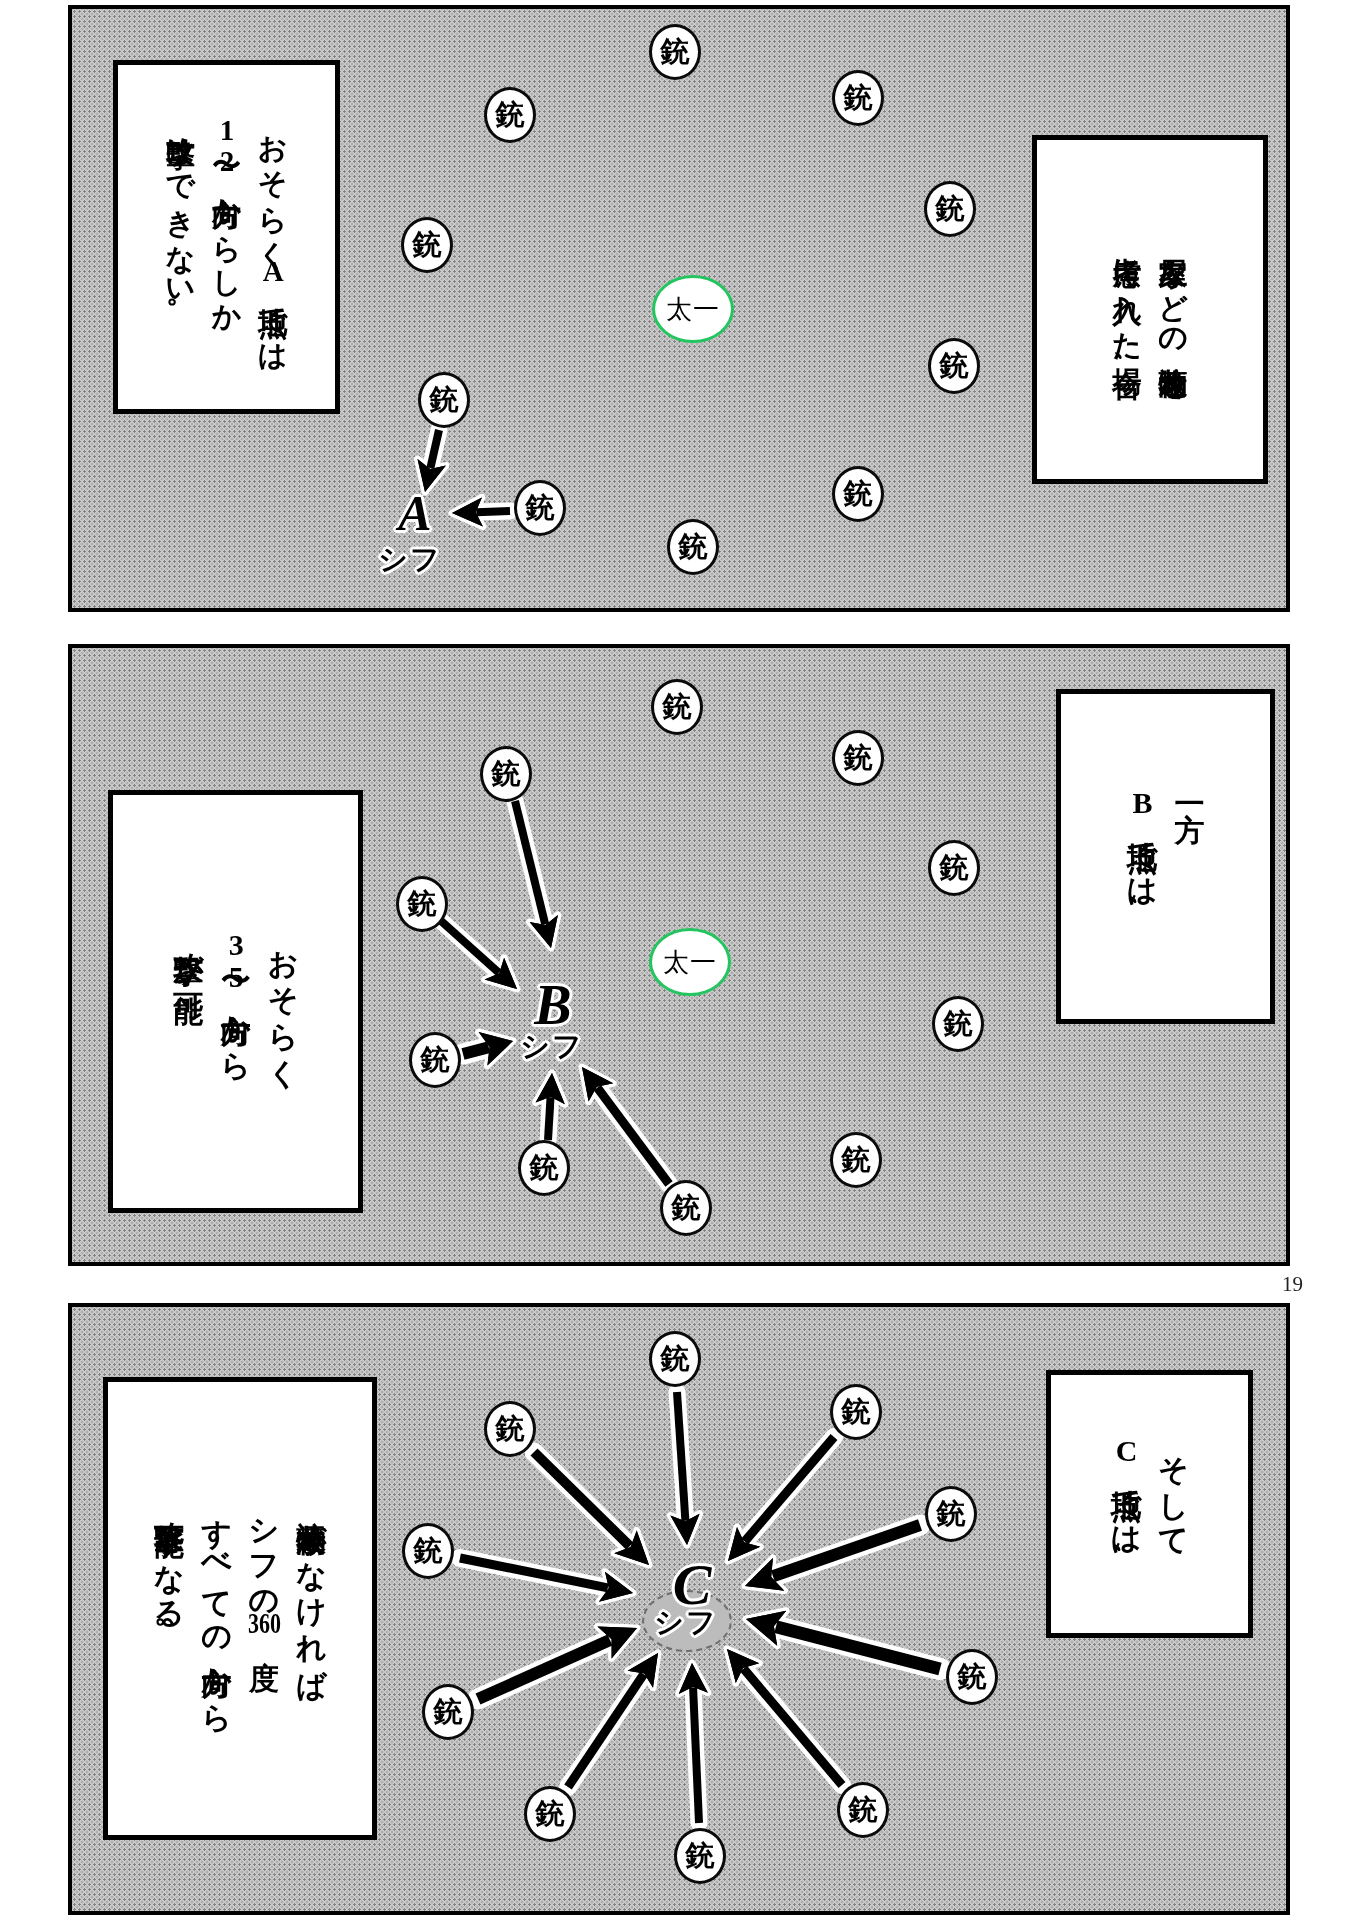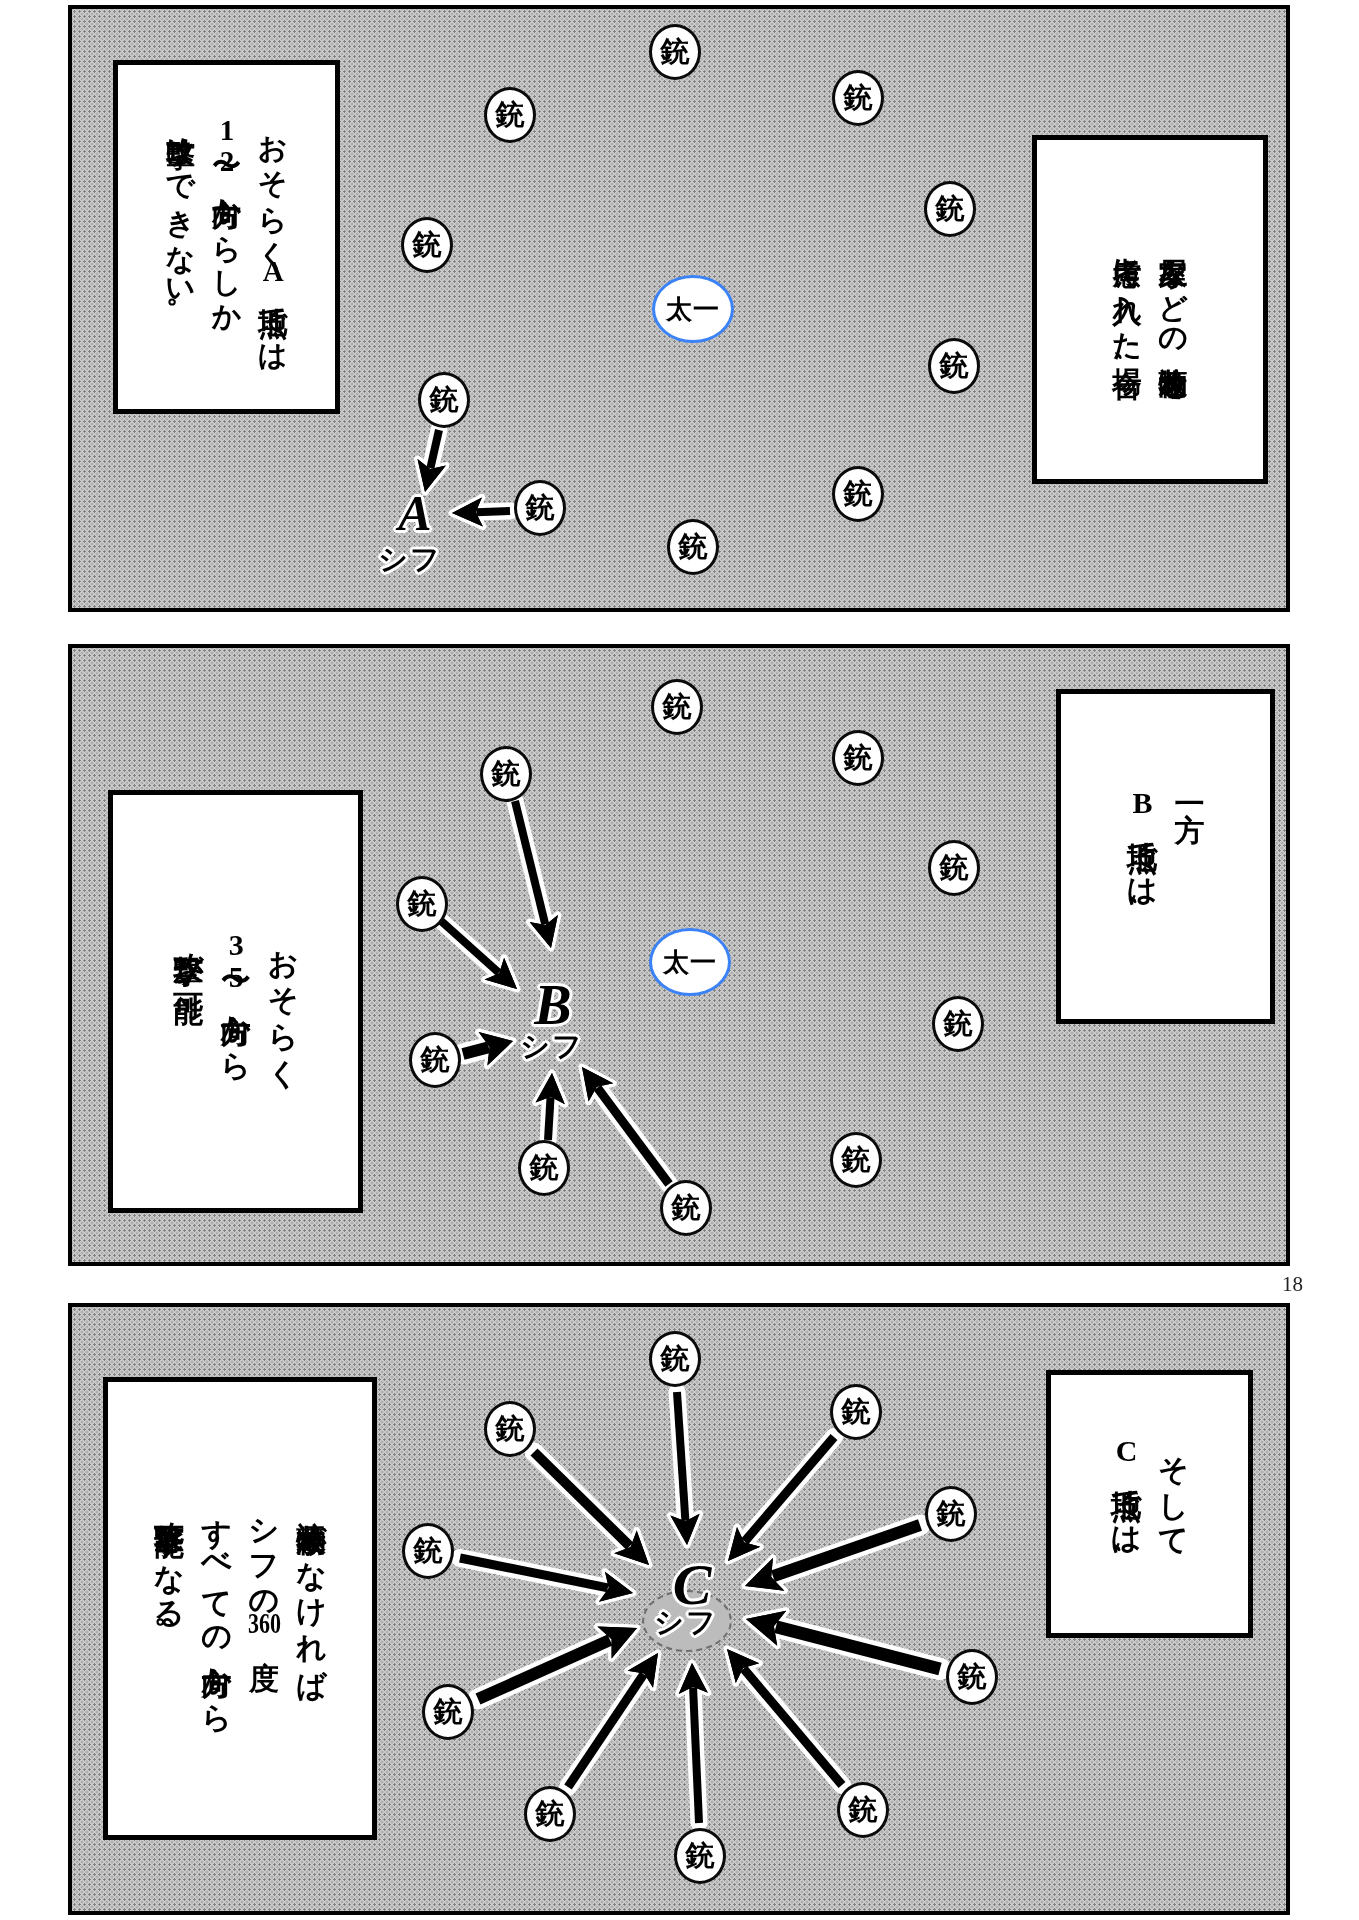--- a/index.html
+++ b/index.html
@@ -12,23 +12,23 @@
          background-size:5px 5px;background-position:0 0,2.5px 2.5px;}
   .cap{position:absolute;box-sizing:border-box;background:#fff;border:5px solid #000;
        display:flex;align-items:center;justify-content:center;padding:6px;}
   .vtext{writing-mode:vertical-rl;text-orientation:mixed;font-weight:700;color:#000;
          line-height:1.28;letter-spacing:2px;}
   .vtext p{margin:0 9px;}
   .tcy{-webkit-text-combine:horizontal;text-combine-upright:all;}
   .gun{position:absolute;width:46px;height:50px;border:3px solid #0a0a0a;border-radius:50%;
        background:#fff;display:flex;align-items:center;justify-content:center;
        font-size:29px;font-weight:700;color:#000;transform:translate(-50%,-50%);}
-  .taichi{position:absolute;width:76px;height:62px;border:3px solid #3b82f6;border-radius:50%;
+  .taichi{position:absolute;width:76px;height:62px;border:3px solid #22c55e;border-radius:50%;
        background:#fff;display:flex;align-items:center;justify-content:center;
-       font-size:26px;font-weight:700;color:#000;transform:translate(-50%,-50%);letter-spacing:1px;}
+       font-size:26px;font-weight:400;color:#000;transform:translate(-50%,-50%);letter-spacing:1px;}
   .pt{position:absolute;transform:translate(-50%,-54%);font-style:italic;font-weight:700;color:#000;
       font-family:"Liberation Serif","DejaVu Serif",serif;}
   .sub{position:absolute;transform:translate(-50%,-50%);font-weight:700;color:#000;
        font-family:"Liberation Sans","DejaVu Sans",sans-serif;font-size:29px;letter-spacing:2px;}
   .halo{text-shadow:-2px -2px 0 #fff,2px -2px 0 #fff,-2px 2px 0 #fff,2px 2px 0 #fff,
         0 -3px 0 #fff,0 3px 0 #fff,-3px 0 0 #fff,3px 0 0 #fff;}
   .spot{position:absolute;transform:translate(-50%,-50%);border-radius:50%;
         background:#bcbcbc;border:2px dashed #6e6e6e;box-sizing:border-box;}
   .pageno{position:absolute;left:1282px;top:1272px;font-size:21px;color:#222;
           font-family:"Liberation Serif","DejaVu Serif",serif;}
@@ -193,14 +193,14 @@
       </div>
       <div class="cap" style="left: 103px; top: 1377px; width: 274px; height: 463px;">
         <div class="vtext" style="font-size: 30px;">
           <p>遮蔽物がなければ</p>
           <p>シフの<span class="tcy">360</span>度</p>
           <p>すべての方向から</p>
           <p>攻撃可能となる。</p>
         </div>
       </div>
     </div>
-  <div class="pageno">18</div>
+  <div class="pageno">19</div>
 </div>
 
 </body></html>

